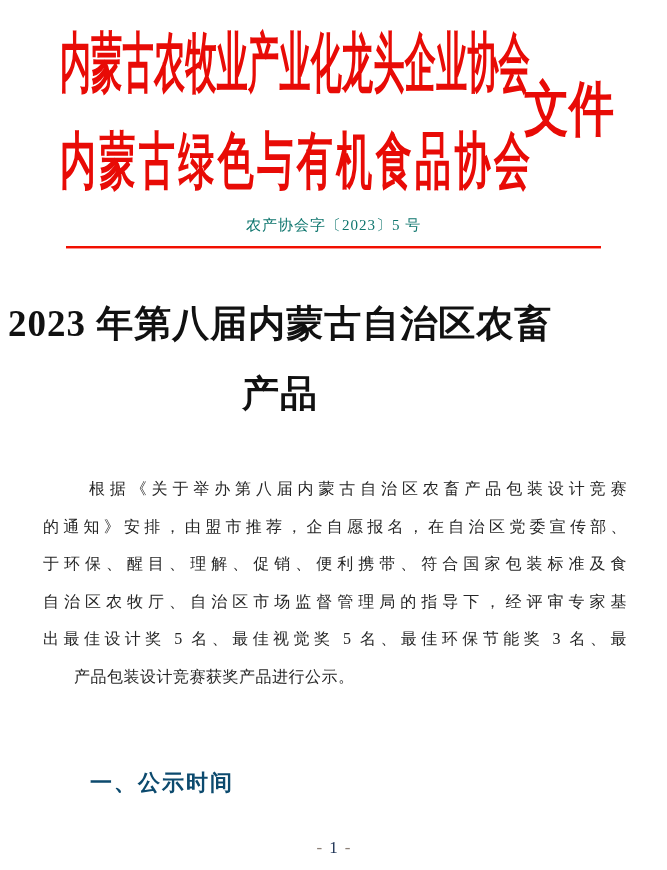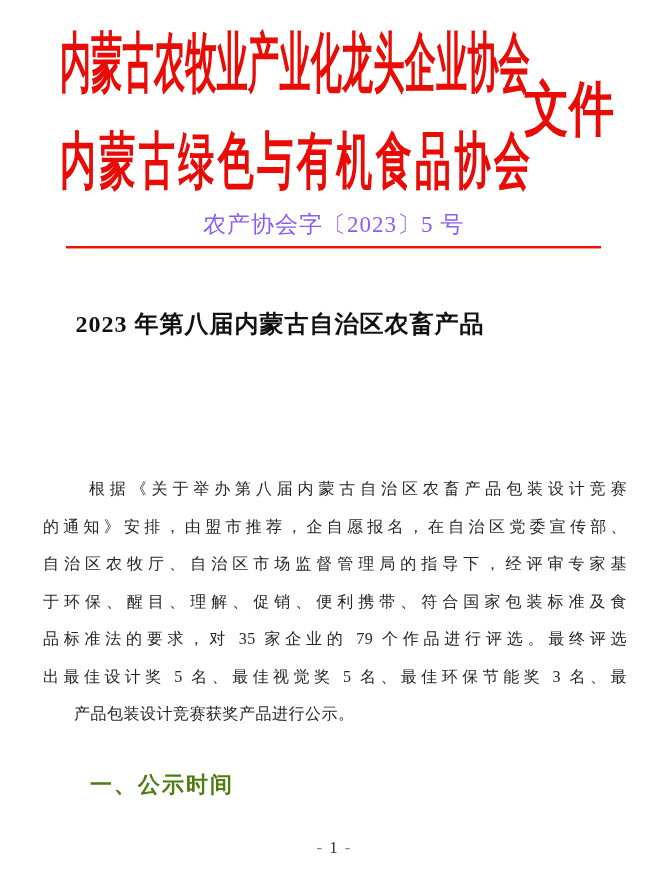--- a/index.html
+++ b/index.html
@@ -47,40 +47,40 @@
     transform: scaleY(1.32);
     transform-origin: left top;
   }
   .doc-suffix span { flex: 0 0 auto; }
 
   
   .doc-number {
     position: absolute;
     left: 0; top: 212px; width: 667px;
     text-align: center;
-    color: #8b5cf6;
-    font-size: 23px; line-height: 26px;
+    color: #0f766e;
+    font-size: 15px; line-height: 26px;
     letter-spacing: 1px;
   }
   .red-rule {
     position: absolute;
     left: 66px; top: 246px;
     width: 535px; height: 3px;
     background: #f01000;
     border-bottom: 1px solid #ff8f8f;
   }
 
   
   .doc-title {
     position: absolute;
     left: 0; top: 289px; width: 560px;
     text-align: center;
     color: #111111;
     font-weight: bold;
-    font-size: 24px; line-height: 70px;
+    font-size: 37px; line-height: 70px;
     letter-spacing: 1px;
   }
 
   
   .body-text {
     position: absolute;
     left: 43px; top: 470px; width: 584px;
     color: #262626;
     font-size: 16px;
   }
@@ -92,22 +92,22 @@
     letter-spacing: 0.5px;
   }
   .body-line.first { padding-left: 46px; }
   .body-line.last  { text-align-last: left; margin-left: 31px; }
 
   
   .section-heading {
     position: absolute;
     left: 90px; top: 770px;
     height: 30px; line-height: 30px;
-    color: #4d7c0f;
-    font-family: Liberation Serif, serif;
+    color: #0c4a6e;
+    font-family: Liberation Mono, monospace;
     font-weight: bold;
     font-size: 22px;
     letter-spacing: 2px;
   }
 
   
   .page-footer {
     position: absolute;
     left: 0; top: 838px; width: 667px;
     text-align: center;
@@ -163,23 +163,22 @@
 
   <div class="red-rule"></div>
 
   <div class="doc-title">
     <div>2023 年第八届内蒙古自治区农畜产品</div>
   </div>
 
   <div class="body-text">
     <div class="body-line first">根据《关于举办第八届内蒙古自治区农畜产品包装设计竞赛</div>
     <div class="body-line">的通知》安排，由盟市推荐，企自愿报名，在自治区党委宣传部、</div>
+    <div class="body-line">于环保、醒目、理解、促销、便利携带、符合国家包装标准及食</div>
     <div class="body-line">自治区农牧厅、自治区市场监督管理局的指导下，经评审专家基</div>
-    <div class="body-line">于环保、醒目、理解、促销、便利携带、符合国家包装标准及食</div>
-    <div class="body-line">品标准法的要求，对 35 家企业的 79 个作品进行评选。最终评选</div>
     <div class="body-line">出最佳设计奖 5 名、最佳视觉奖 5 名、最佳环保节能奖 3 名、最</div>
     <div class="body-line last">产品包装设计竞赛获奖产品进行公示。</div>
   </div>
 
   <div class="section-heading">一、公示时间</div>
 
   <div class="page-footer">
     <span class="dash">-</span><span class="num">1</span><span class="dash">-</span>
   </div>
 

